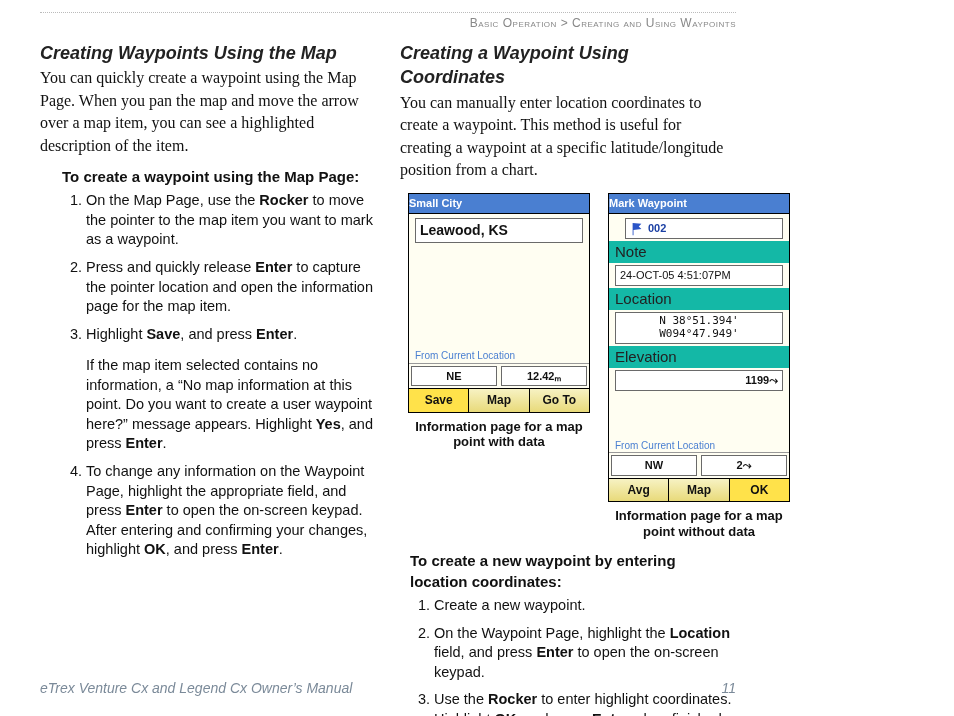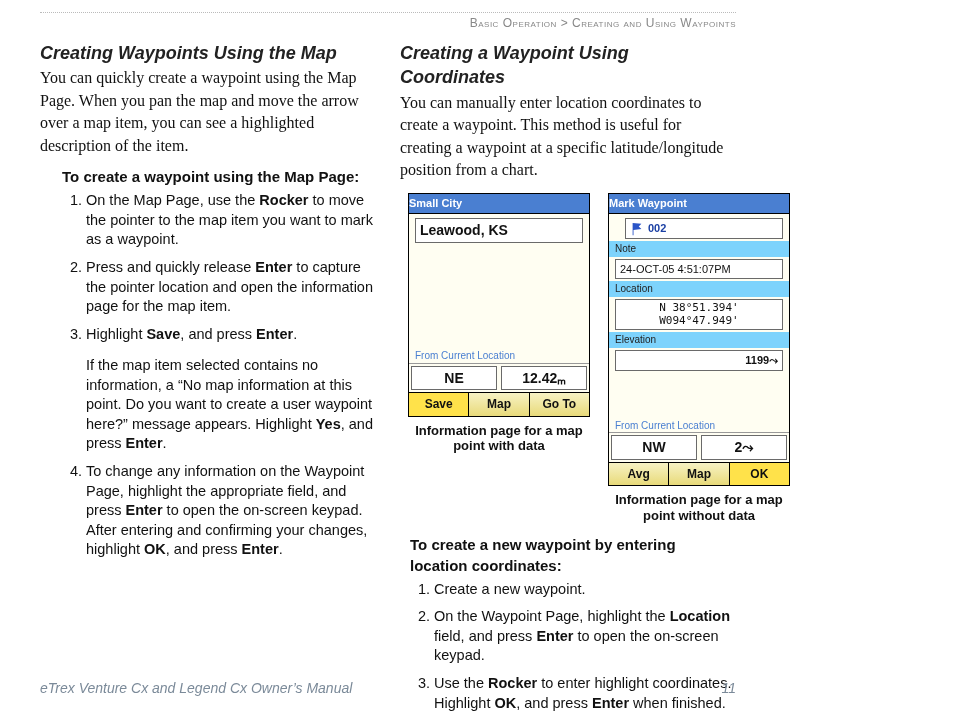--- a/index.html
+++ b/index.html
@@ -125,21 +125,21 @@
   .distrow {
     display: flex;
     border-top: 1px solid #999;
     margin-top: 34px;
   }
   .distrow .cell {
     flex: 1;
     border: 1px solid #6a6a6a;
     text-align: center;
     font-weight: bold;
-    font-size: 14px;
+    font-size: 11px;
     background: #fff;
     margin: 2px;
     padding: 2px 0;
   }
   .btnrow {
     display: flex;
     border-top: 1px solid #000;
   }
   .btnrow .btn {
     flex: 1;
@@ -157,23 +157,23 @@
   }
   .caption {
     text-align: center;
     font-weight: bold;
     font-size: 13px;
     line-height: 1.2;
     margin-top: 6px;
   }
   
   .screen2 .grayhdr {
-    background: #7dd3fc;
+    background: #14b8a6;
     color: #222;
-    font-size: 10px;
+    font-size: 15px;
     padding: 1px 6px;
   }
   .screen2 .box {
     border: 1px solid #6a6a6a;
     margin: 2px 6px 2px 6px;
     padding: 2px 4px;
     background: #fff;
     font-size: 11px;
   }
   .screen2 .loc {

